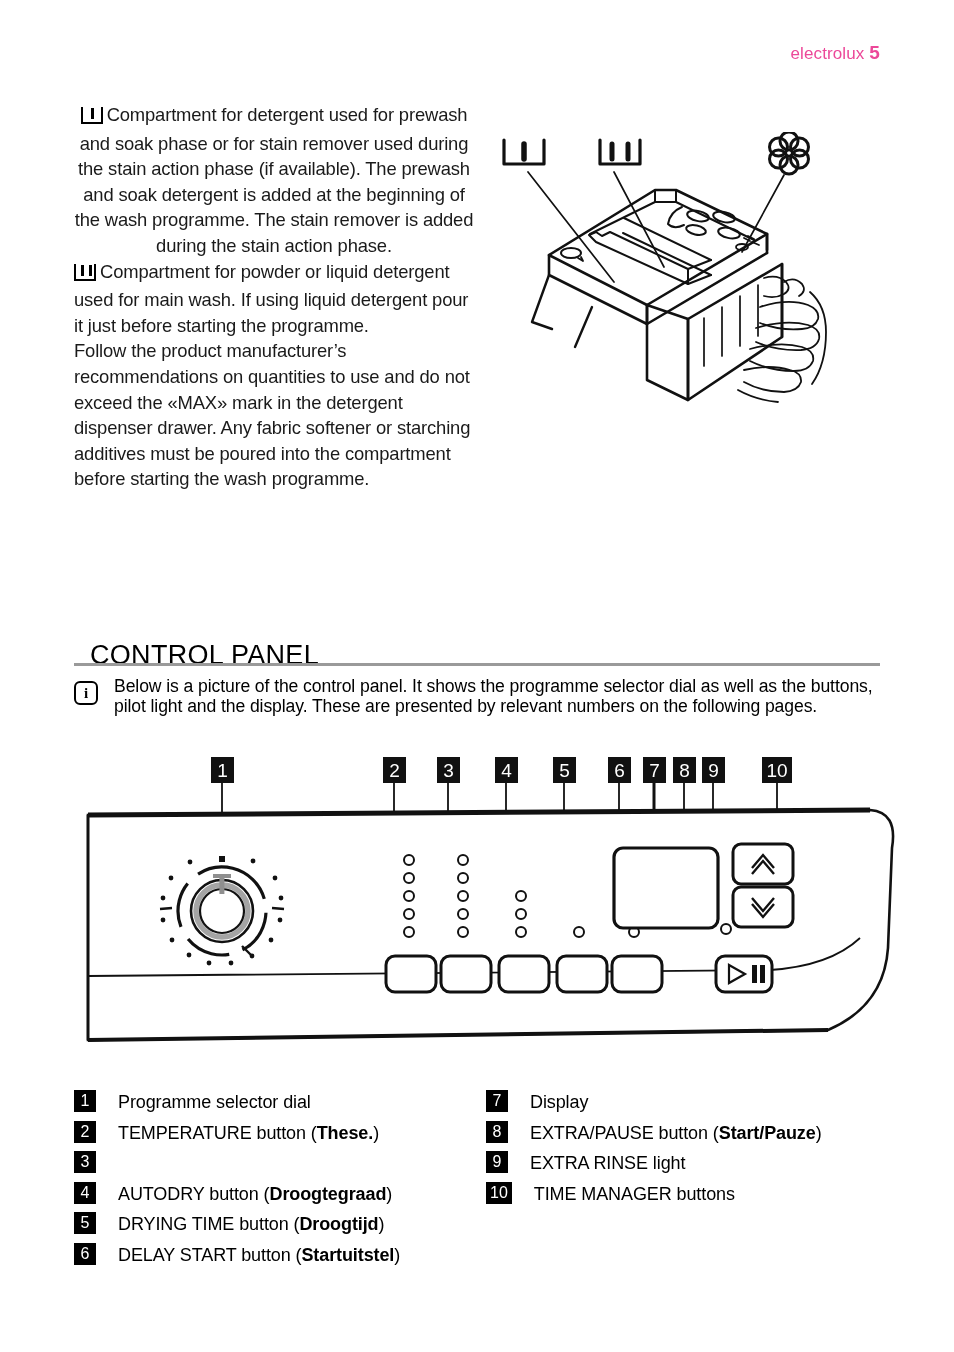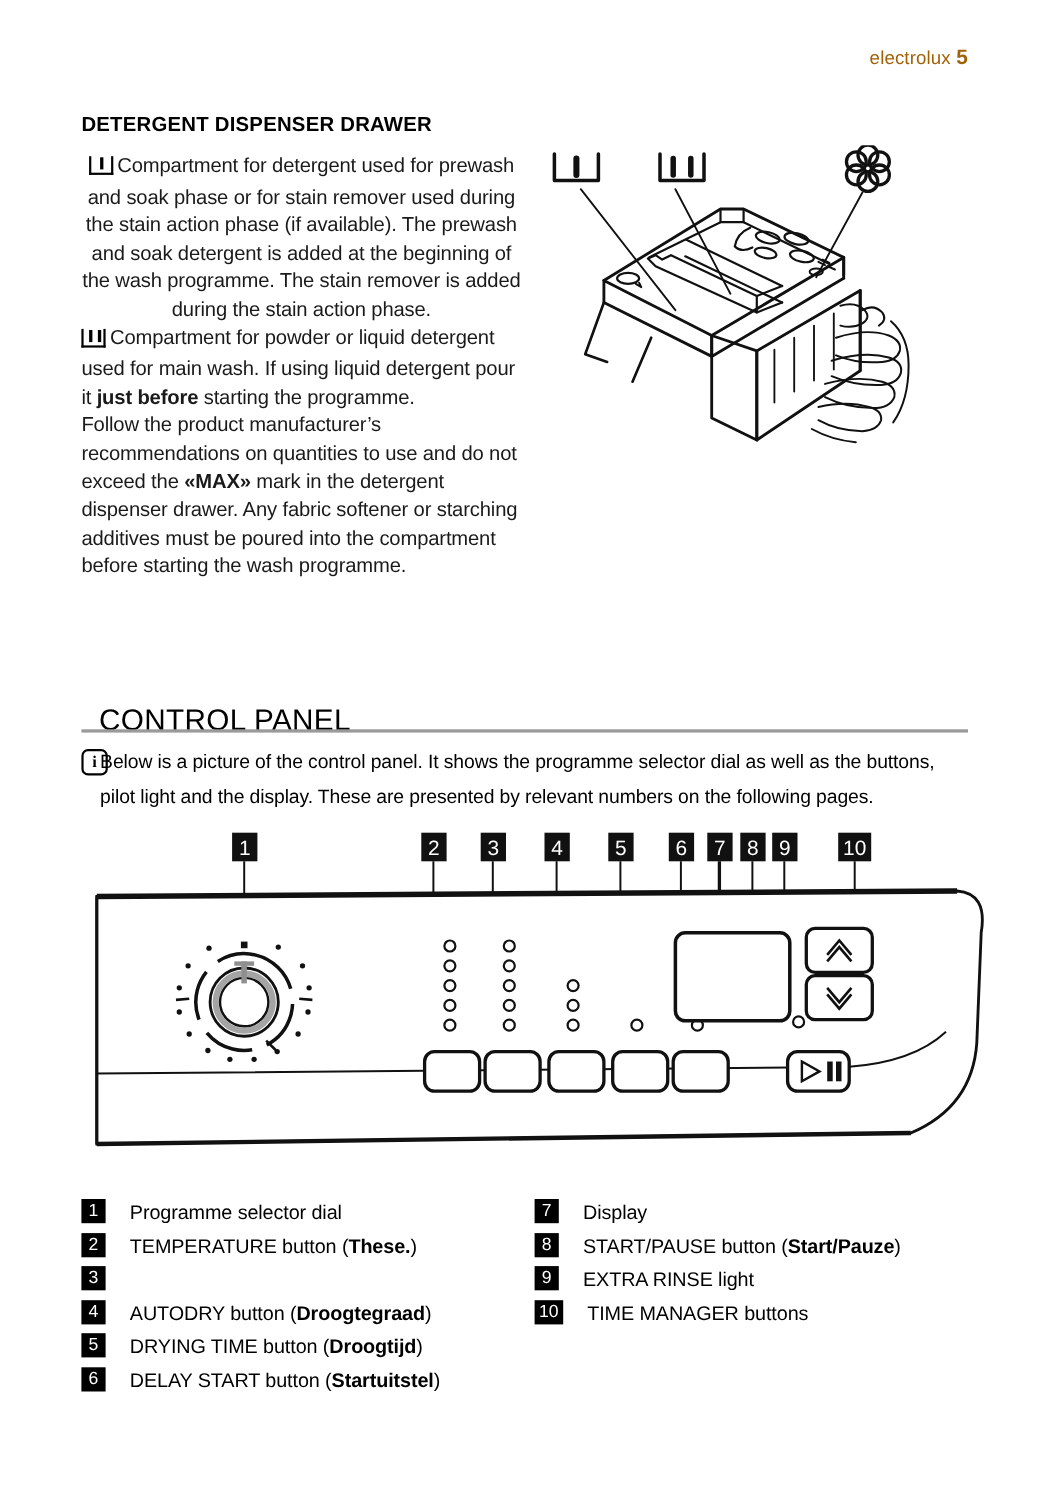--- a/index.html
+++ b/index.html
@@ -9,37 +9,37 @@
     background: #ffffff;
     font-family: "Liberation Sans", sans-serif;
     color: #000000;
     position: relative;
     overflow: hidden;
   }
 
   
   #page-header {
     position: absolute; top: 42px; right: 74px;
-    font-size: 17px; letter-spacing: .1px; color:#a16207;
+    font-size: 17px; letter-spacing: .1px; color:#ec4899;
   }
   #page-header .pg { font-weight: bold; font-size: 19px; margin-left: 5px; }
 
   
   #left-col {
     position: absolute; left: 74px; top: 102px; width: 400px;
   }
   h2.sec-head {
     font-size: 18.5px; font-weight: bold; margin: 0 0 13px 0;
     letter-spacing: .2px; color:#000;
   }
   p.body {
     font-size: 18.4px; line-height: 25.6px; margin: 0;
     letter-spacing: -0.15px; color:#1a1a1a;
   }
-  p.body b { font-weight: bold; }
+  p.body b { font-weight: normal; }
 
   
   .sym {
     display:inline-block; vertical-align:-3px;
     position:relative; margin-right:4px;
   }
   .sym-box {
     width:22px; height:17px; border:2.4px solid #000;
     border-top:none; position:relative; display:inline-block;
   }
@@ -69,21 +69,21 @@
   
   #info-note { position:absolute; left:74px; top:676px; width:810px; }
   #info-icon {
     position:absolute; left:0; top:5px; width:24px; height:24px;
     border:2px solid #000; border-radius:6px;
     display:flex; align-items:center; justify-content:center;
     font-size:15px; font-weight:bold; font-style:normal;
     font-family:"Liberation Serif", serif; line-height:1;
   }
   #info-text {
-    margin-left:17px; font-size:17.6px; line-height:32px;
+    margin-left:40px; font-size:17.6px; line-height:20px;
     letter-spacing:-0.1px;
   }
 
   
   #cp-figure { position:absolute; left:0px; top:748px; width:954px; height:340px; }
 
   
   #legend { position:absolute; left:74px; top:1090px; width:820px; }
   .leg-col { position:absolute; top:0; }
   .leg-col.left { left:0; width:430px; }
@@ -102,21 +102,20 @@
 </style>
 </head>
 <body>
 
 <div id="page-header">
   <span>electrolux</span><span class="pg">5</span>
 </div>
 
 <div id="left-col">
 
-  <h2 class="sec-head">DETERGENT DISPENSER DRAWER</h2>
 
   <p class="body" style="margin-bottom:0;text-align:center;">
     <span class="sym"><span class="sym-box one"><i></i></span></span><span>Compartment for detergent used for prewash and soak phase or for stain remover used during the stain action phase (if available). The prewash and soak detergent is added at the beginning of the wash programme. The stain remover is added during the stain action phase.</span>
   </p>
 
   <p class="body">
     <span class="sym"><span class="sym-box two"><i class="a"></i><i class="b"></i></span></span><span>Compartment for powder or liquid detergent used for main wash. If using liquid detergent pour it </span><b>just before</b><span> starting the programme.</span>
   </p>
 
 
@@ -409,21 +408,21 @@
     </div>
   </div>
 
   <div class="leg-col right">
     <div class="leg-row">
       <span class="leg-num">7</span>
       <span class="leg-txt">Display</span>
     </div>
     <div class="leg-row">
       <span class="leg-num">8</span>
-      <span class="leg-txt"><span>START/PAUSE button (</span><b>Start/Pauze</b><span>)</span></span>
+      <span class="leg-txt"><span>EXTRA/PAUSE button (</span><b>Start/Pauze</b><span>)</span></span>
     </div>
     <div class="leg-row">
       <span class="leg-num">9</span>
       <span class="leg-txt">EXTRA RINSE light</span>
     </div>
     <div class="leg-row">
       <span class="leg-num">10</span>
       <span class="leg-txt">TIME MANAGER buttons</span>
     </div>
   </div>

